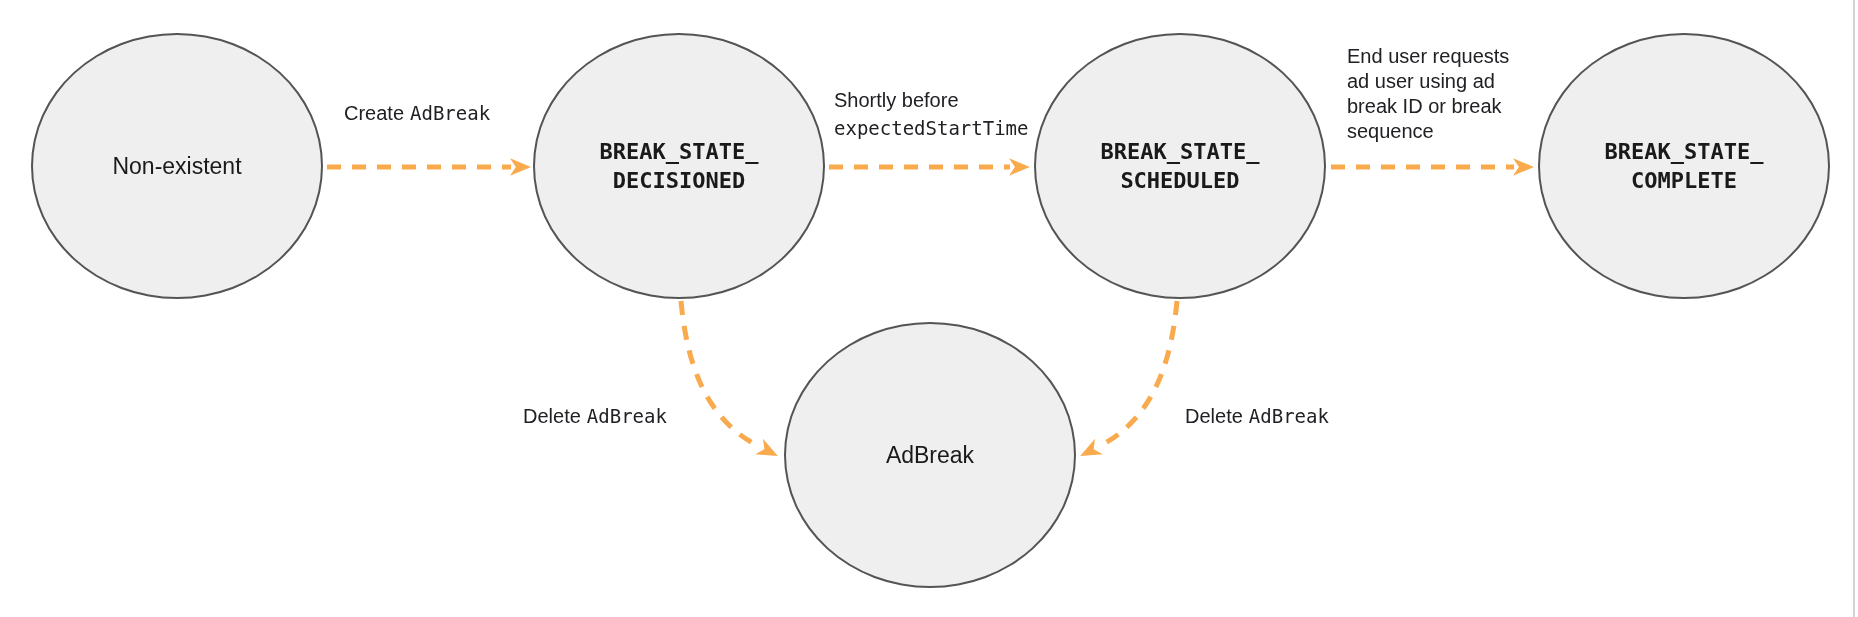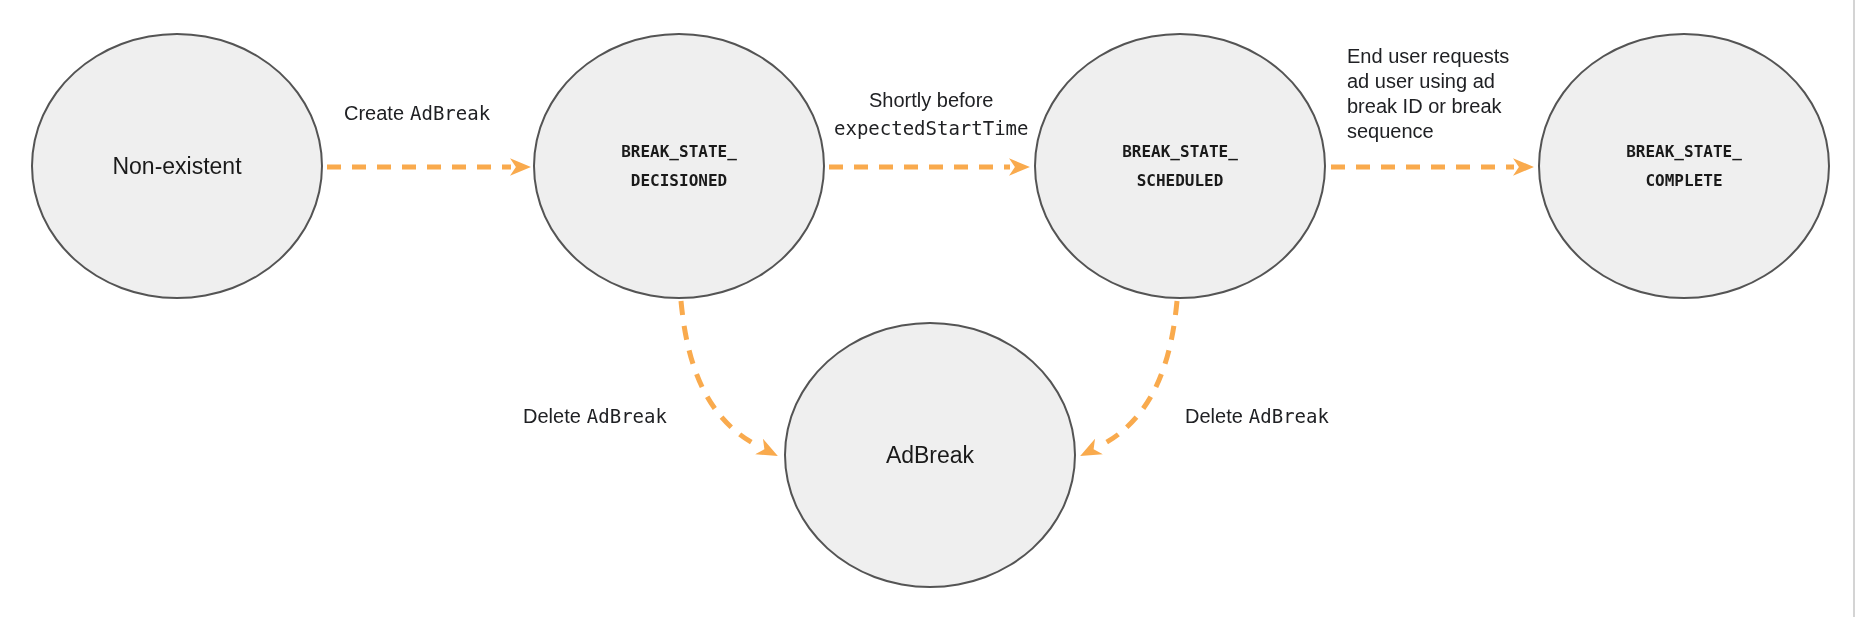--- a/index.html
+++ b/index.html
@@ -14,27 +14,27 @@
   body{width:1858px;height:617px;font-family:"Liberation Sans",sans-serif;}
   .canvas{position:relative;width:1858px;height:617px;background:#fff;overflow:hidden;}
   .arrow-layer{position:absolute;left:0;top:0;width:1858px;height:617px;}
 
   .node{
     position:absolute;width:292px;height:266px;box-sizing:border-box;
     border-radius:50%;background:var(--node-fill);border:2px solid var(--node-border);
     display:flex;align-items:center;justify-content:center;text-align:center;
   }
   .name-plain{font-family:"Liberation Sans",sans-serif;font-weight:normal;font-size:23px;color:var(--node-text);}
-  .name-code{font-family:"DejaVu Sans Mono",monospace;font-weight:bold;font-size:16px;line-height:29px;color:var(--node-text);white-space:pre;}
+  .name-code{font-family:"DejaVu Sans Mono",monospace;font-weight:bold;font-size:22px;line-height:29px;color:var(--node-text);white-space:pre;}
 
   .lbl{position:absolute;font-size:20px;line-height:26px;color:var(--label-text);white-space:nowrap;}
   .lbl .pre{margin-right:6px;}
   .code{font-family:"DejaVu Sans Mono",monospace;font-size:19px;}
   .lbl-multi div{line-height:25px;white-space:nowrap;}
-  .lbl-two div{line-height:28px;white-space:nowrap;text-align:center;}
+  .lbl-two div{line-height:28px;white-space:nowrap;}
 
   .edge-divider{position:absolute;left:1853px;top:0;width:2px;height:617px;background:var(--divider);}
 </style>
 </head>
 <body>
 
 <div class="canvas">
 
   <svg class="arrow-layer" width="1858" height="617" viewBox="0 0 1858 617" xmlns="http://www.w3.org/2000/svg">
     <defs>

